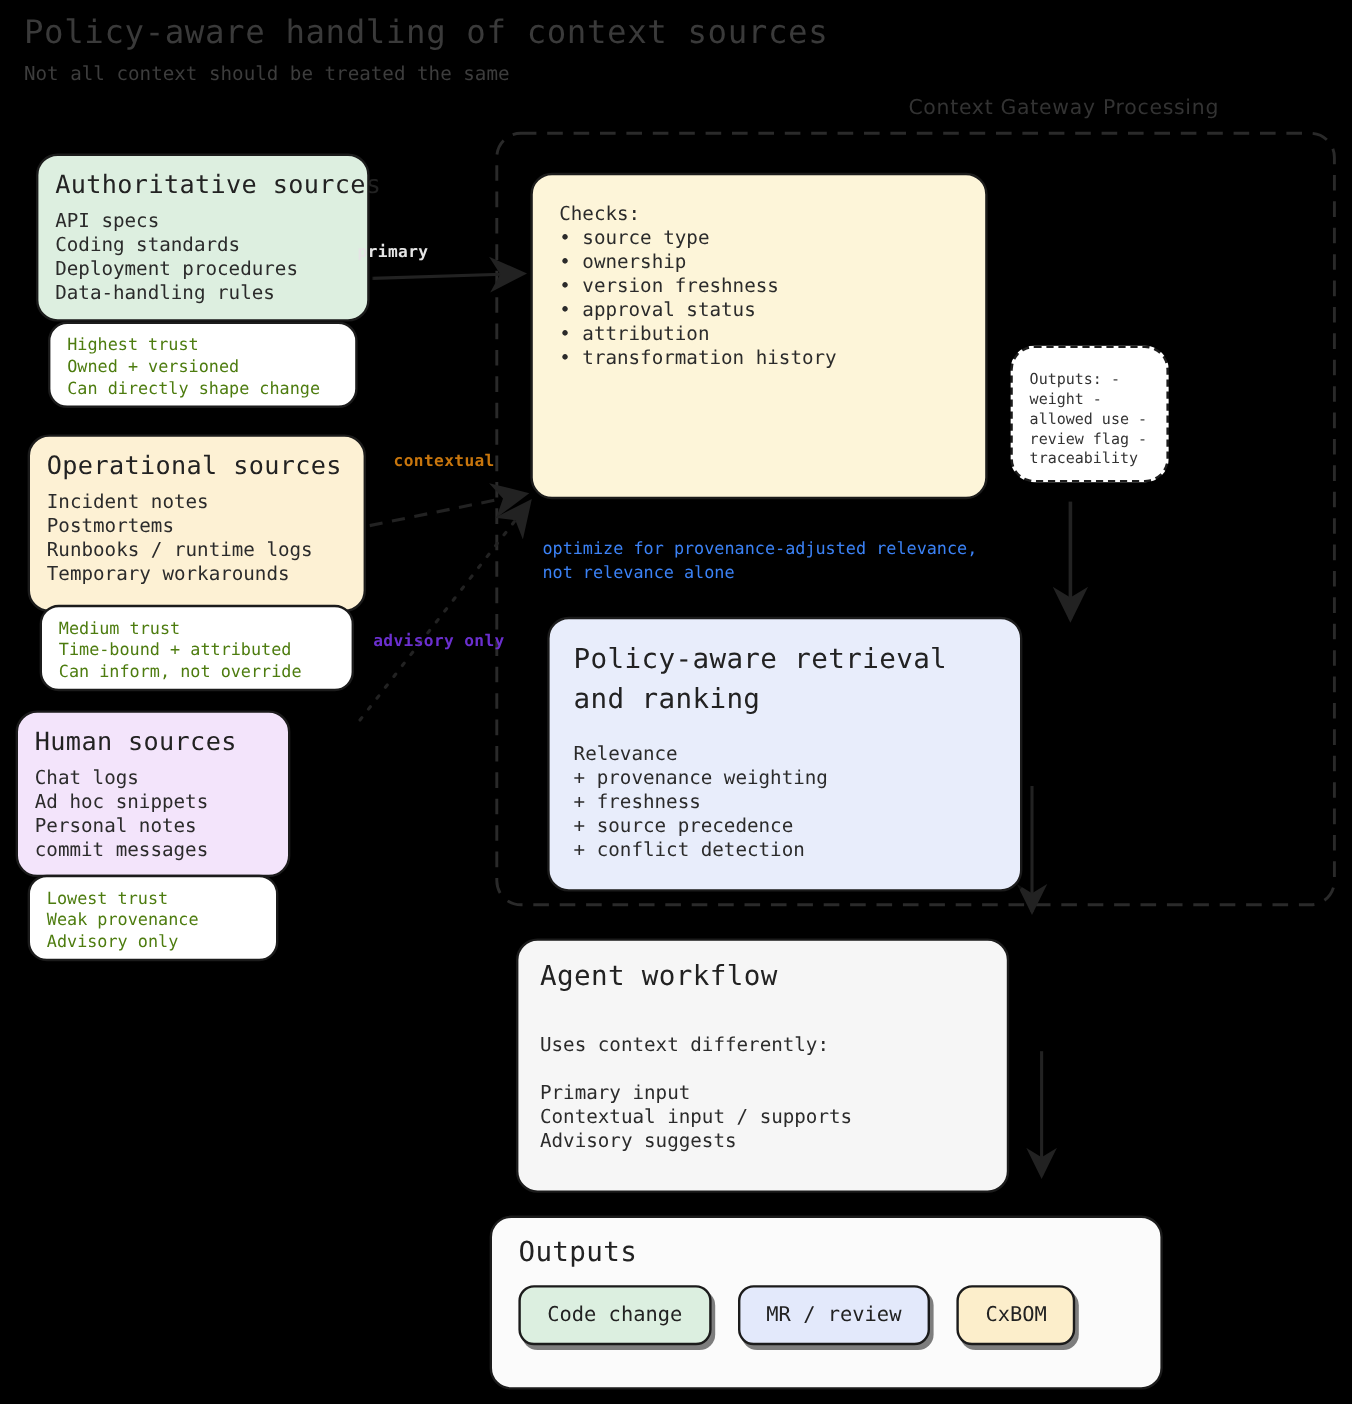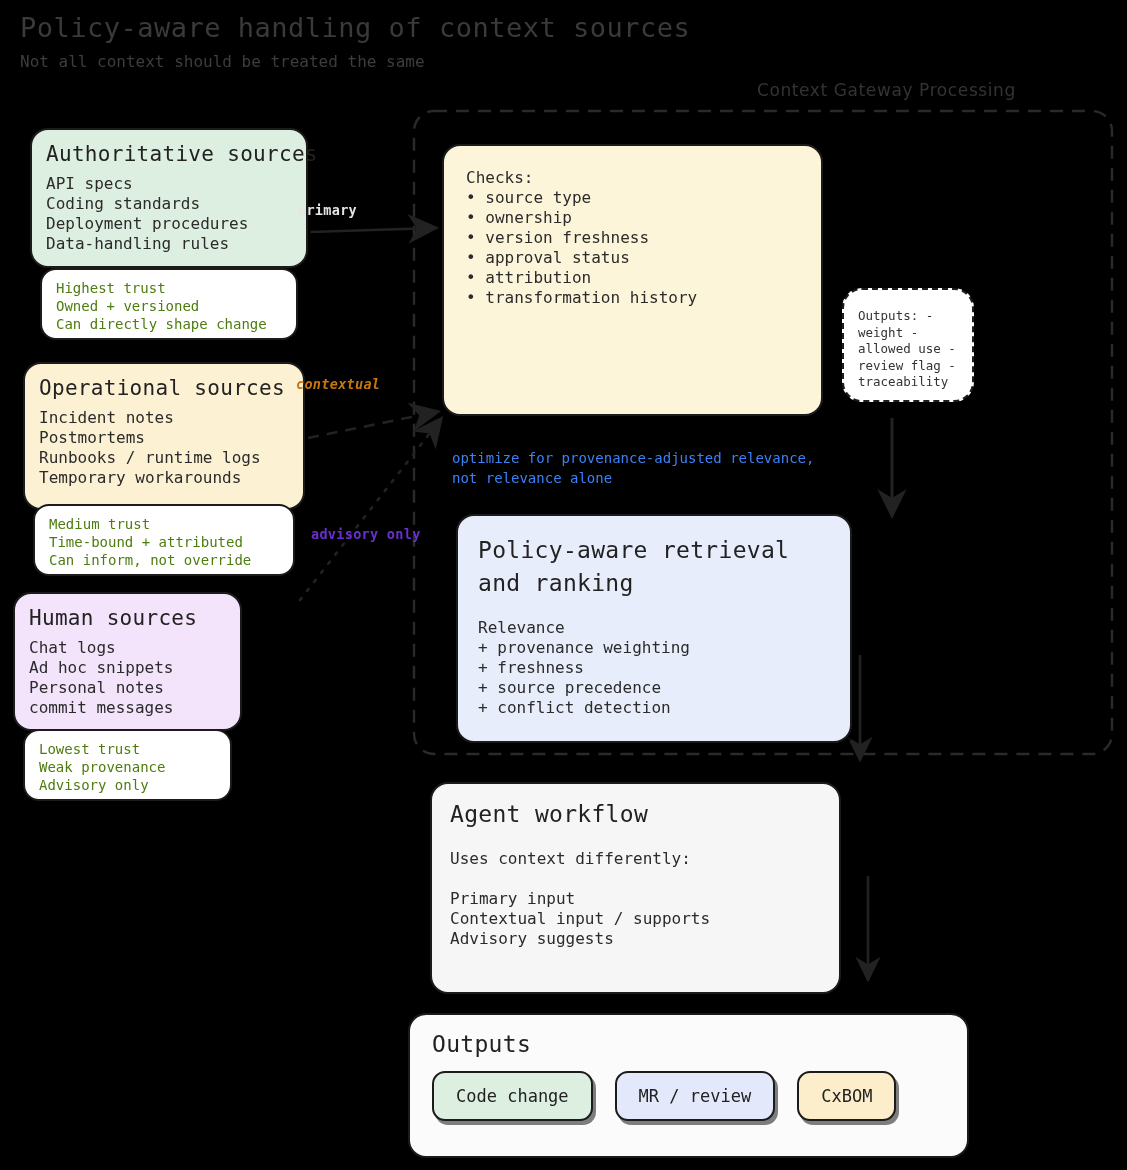--- a/index.html
+++ b/index.html
@@ -88,21 +88,21 @@
   #note-outputs{
     position:absolute;left:842px;top:288px;width:132px;height:114px;
     background:#fff;border:2.4px dashed #1d1d1d;border-radius:20px;
     box-sizing:border-box;padding:18px 0 0 14px;
   }
   #note-outputs .ln{font-size:12.5px;line-height:16.5px;color:#333;}
 
   
   .elabel{position:absolute;font-size:13.5px;letter-spacing:.3px;white-space:nowrap;font-weight:bold;}
   #edge-primary{left:298px;top:202px;color:#1f7a46;}
-  #edge-contextual{left:296px;top:376px;color:#c8760d;font-style:italic;}
+  #edge-contextual{left:328px;top:376px;color:#c8760d;}
   #edge-advisory{left:311px;top:526px;color:#6b2fcf;}
 
   #note-optimize{
     position:absolute;left:452px;top:448px;
     font-size:14px;line-height:20px;color:#3b82f6;white-space:pre;
   }
 </style>
 </head>
 <body>
 
@@ -208,21 +208,21 @@
 and ranking</div>
     <div class="ln" style="margin-top:18px;">Relevance
 + provenance weighting
 + freshness
 + source precedence
 + conflict detection</div>
   </div>
 
   <div class="card" id="card-agent" style="background: rgb(246, 246, 246);">
     <div class="ttl">Agent workflow</div>
-    <div class="ln" style="margin-top:22px;">Uses context differently:
+    <div class="ln" style="margin-top:34px;">Uses context differently:
 
 Primary input
 Contextual input / supports
 Advisory suggests</div>
   </div>
 
   <div class="card" id="card-outputs">
     <div class="ttl">Outputs</div>
     <div class="pillrow" id="pill-row">
         <div class="pill" id="pill-0" style="background: rgb(220, 239, 224);">Code change</div>

